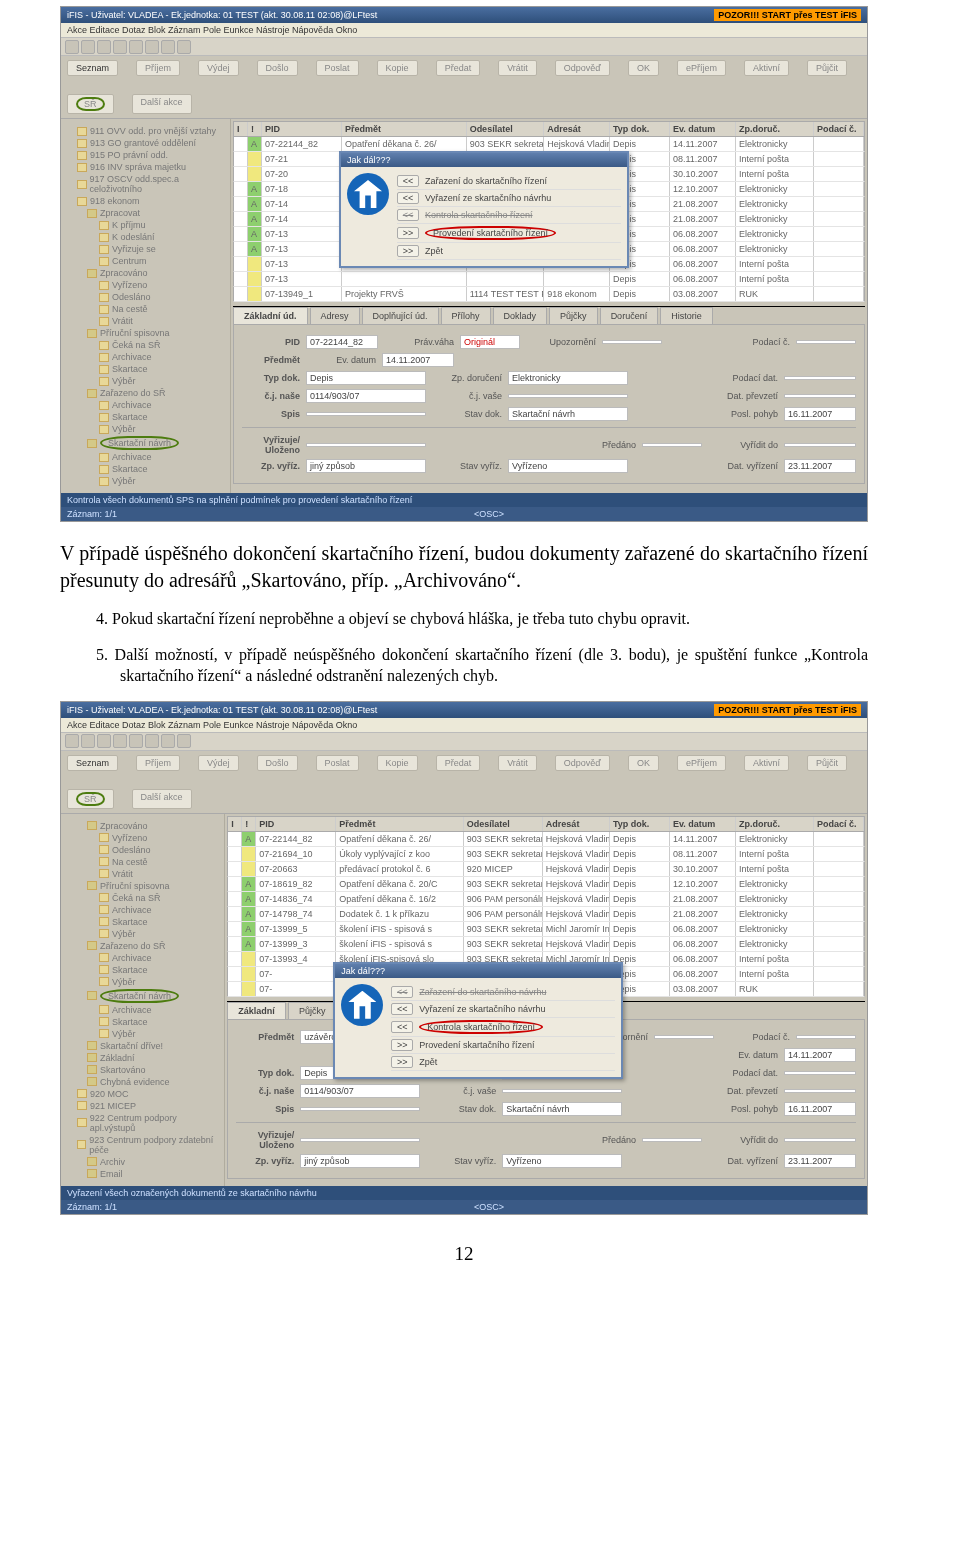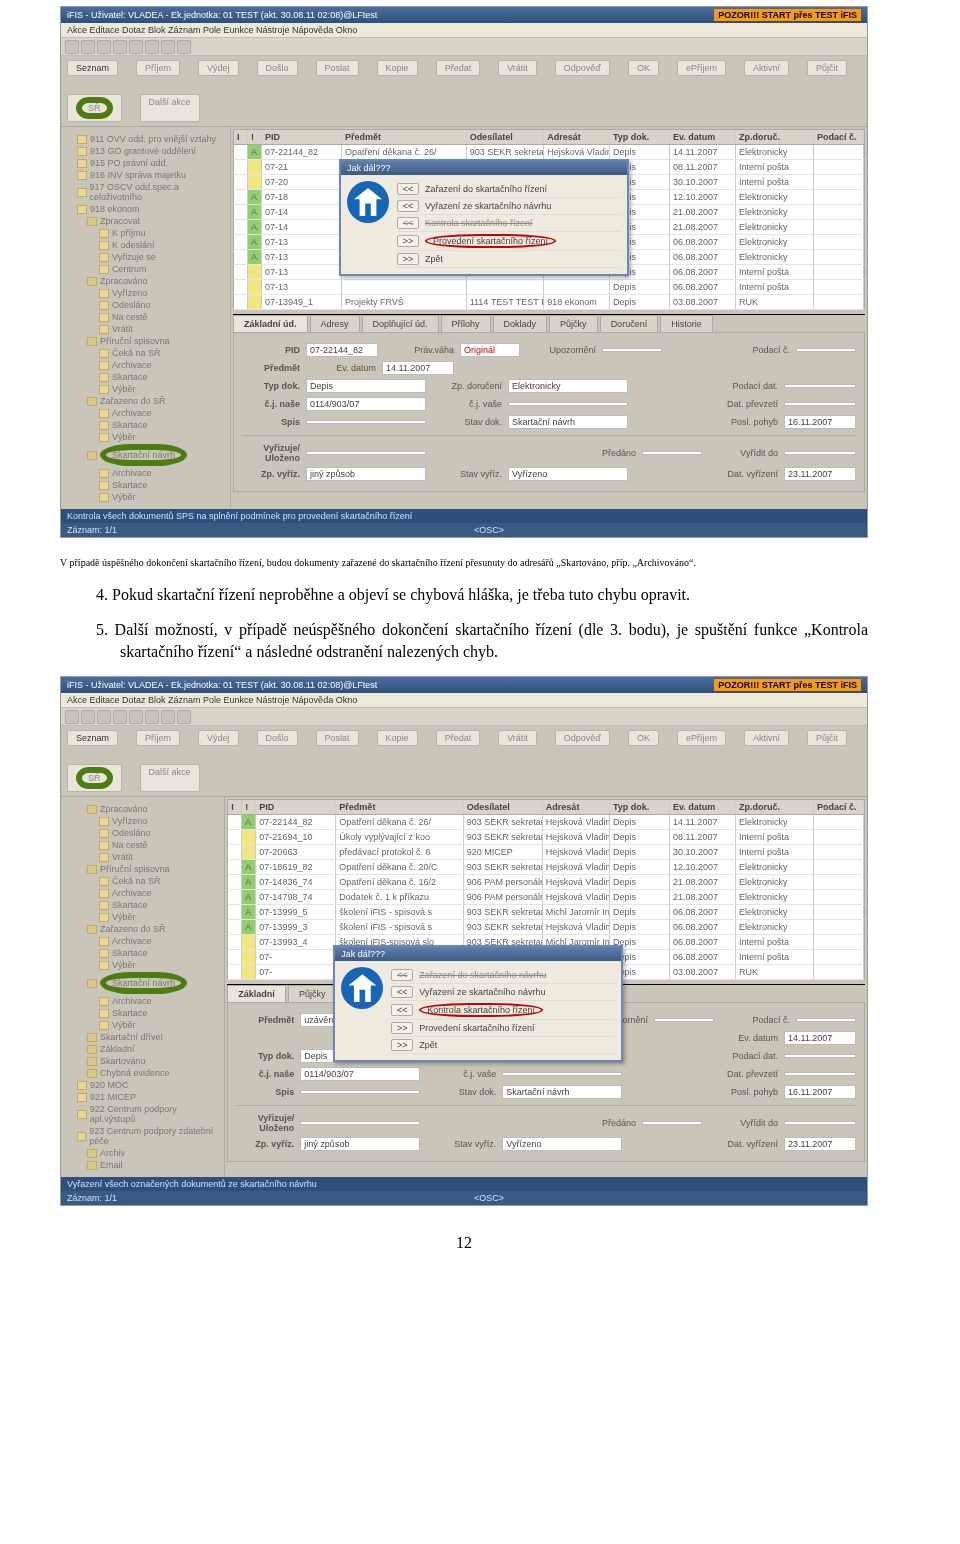--- a/index.html
+++ b/index.html
@@ -14,21 +14,21 @@
   .shot-tabrow { background:#c9c5b8; padding:4px 6px; display:flex; gap:18px; flex-wrap:wrap; border-bottom:1px solid #aaa;}
   .tabbtn { background:#e8e5da; border:1px solid #b8b4a8; padding:2px 8px; color:#888; border-radius:2px; font-size:9px;}
   .tabbtn.on{color:#333;}
   .shot-body { display:flex; min-height:330px; background:#c9c5b8; }
   .tree { width:170px; background:#c9c5b8; padding:6px 4px; font-size:9px; color:#777; border-right:1px solid #b0ac9e;}
   .tnode{padding:1px 0 1px 12px; display:flex; align-items:center; gap:3px;}
   .tnode.d1{padding-left:22px;}
   .tnode.d2{padding-left:34px;}
   .fold{width:10px;height:9px;border:1px solid #c9a85a;background:#e8d898;display:inline-block;}
   .fold.b{background:#d4c988;}
-  .circled{border:6px solid #4d7c0f;border-radius:50%/70%;padding:0 6px;display:inline-block;}
+  .circled{border:2px solid #4d7c0f;border-radius:50%/70%;padding:0 6px;display:inline-block;}
   .main{flex:1;padding:2px;}
   .thead{display:flex;background:#d8d4c8;font-weight:bold;color:#444;border:1px solid #aaa;font-size:9px;}
   .thead>div,.trow>div{padding:2px 3px;border-right:1px solid #ccc;overflow:hidden;white-space:nowrap;}
   .c-m{width:14px;}.c-pid{width:80px;}.c-sub{flex:2;}.c-send{flex:1.2;}.c-adr{flex:1;}.c-typ{width:60px;}.c-dat{width:66px;}.c-zp{width:78px;}.c-pod{width:50px;}
   .trow{display:flex;background:#fff;border-left:1px solid #aaa;border-right:1px solid #aaa;border-bottom:1px solid #e4e4e4;color:#666;font-size:9px;position:relative;}
   .trow .mark{background:#8ecf6e;}
   .trow .mark2{background:#f0e87e;}
   .dlgwrap{position:relative;}
   .dialog{position:absolute;left:106px;top:14px;width:290px;background:#eeeade;border:2px solid #6a88b4;box-shadow:2px 2px 4px rgba(0,0,0,.3);z-index:5;}
   .dlg-title{background:linear-gradient(#5f7fad,#3b5a86);color:#fff;padding:2px 6px;font-size:9px;}
@@ -46,23 +46,23 @@
   .detail-form{background:#c9c5b8;padding:8px;border:1px solid #aaa;font-size:9px;color:#444;}
   .frow{display:flex;gap:6px;padding:2px 0;align-items:center;}
   .flab{width:58px;text-align:right;color:#555;font-weight:bold;}
   .flab2{width:70px;text-align:right;color:#555;}
   .fval{background:#fff;border:1px solid #bbb;padding:1px 3px;min-width:60px;flex:0 0 auto;}
   .fval.small{width:72px;}
   .fval.tiny{width:40px;}
   .fval.med{width:120px;}
   .fval.long{flex:1;}
   .status{background:#2e4f7a;color:#cde0ff;padding:2px 6px;font-size:9px;display:flex;justify-content:space-between;}
-  .para{font-size:10px;line-height:1.35;margin:14px 0;text-align:justify;}
+  .para{font-size:20px;line-height:1.35;margin:14px 0;text-align:justify;}
   .num-item{font-size:16px;line-height:1.35;margin:14px 0 14px 36px;text-align:justify;padding-left:24px;text-indent:-24px;}
-  .pagenum{text-align:center;font-size:16px;margin-top:28px;}
+  .pagenum{text-align:center;font-size:19px;margin-top:28px;}
 </style>
 </head>
 <body>
 
 <div class="page">
 
 <div class="shot">
   <div class="shot-titlebar">
     <span>iFIS - Uživatel: VLADEA - Ek.jednotka: 01 TEST (akt. 30.08.11 02:08)@LFtest</span>
     <span class="shot-alert">POZOR!!! START přes TEST iFIS</span>

